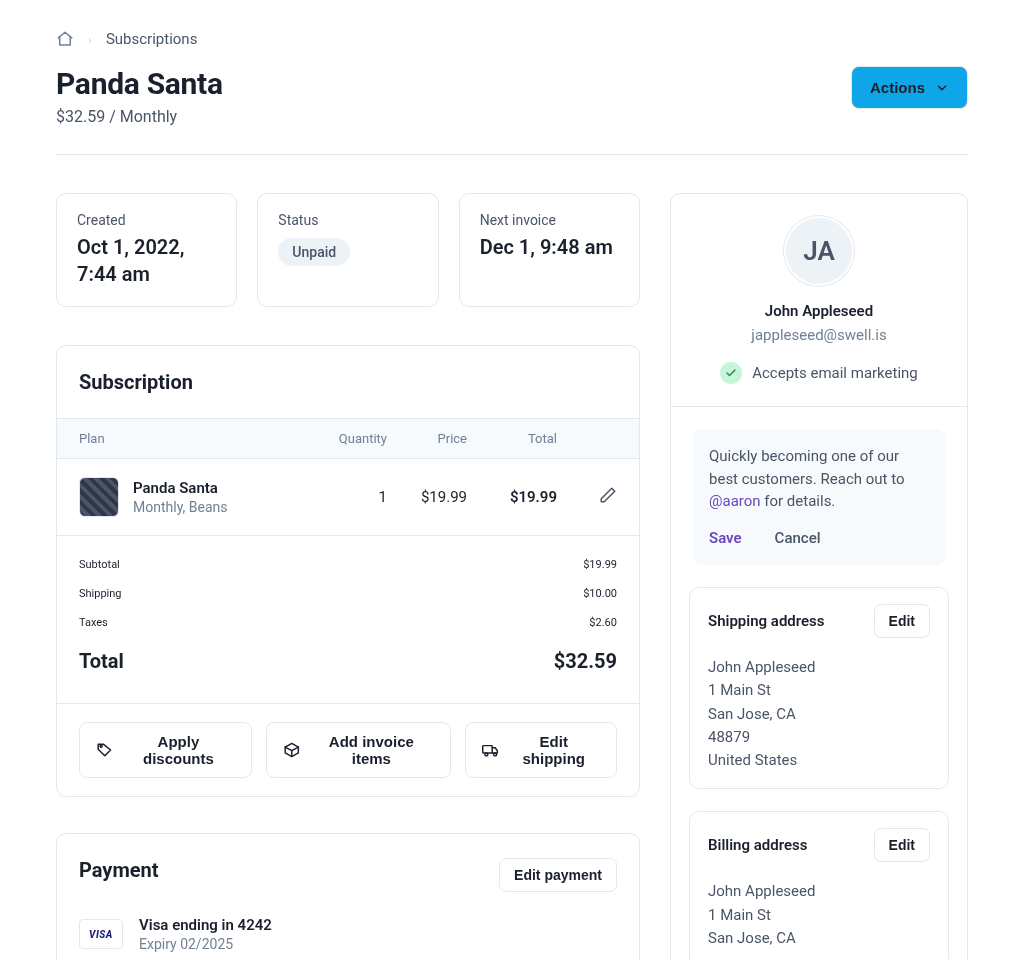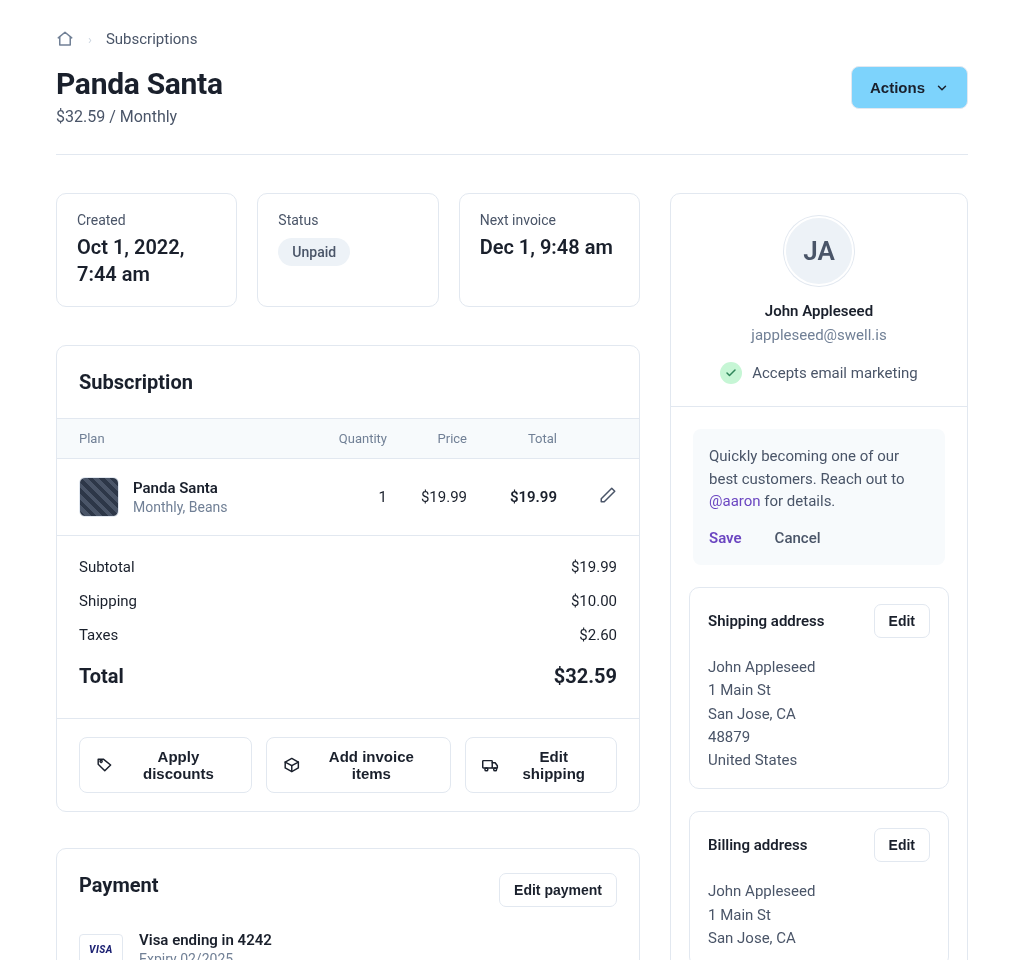--- a/index.html
+++ b/index.html
@@ -63,21 +63,21 @@
   }
   .actions-btn {
     display: flex;
     align-items: center;
     gap: 10px;
     border: 1px solid var(--border);
     border-radius: 8px;
     padding: 12px 18px;
     font-size: 15px;
     font-weight: 600;
-    background: #7dd3fc;
+    background: #0ea5e9;
     cursor: pointer;
     color: var(--text-primary);
   }
   .actions-btn svg { width: 14px; height: 14px; }
 
   
   .cols {
     display: flex;
     gap: 30px;
     align-items: flex-start;
@@ -175,21 +175,21 @@
 
   
   .totals {
     padding: 14px 22px 22px 22px;
     border-bottom: 1px solid var(--border);
   }
   .trow {
     display:flex;
     justify-content: space-between;
     padding: 8px 0;
-    font-size: 15px;
+    font-size: 11px;
   }
   .trow.grand {
     font-size: 20px;
     font-weight: 700;
     margin-top: 4px;
   }
 
   
   .panel-footer {
     display:flex;

